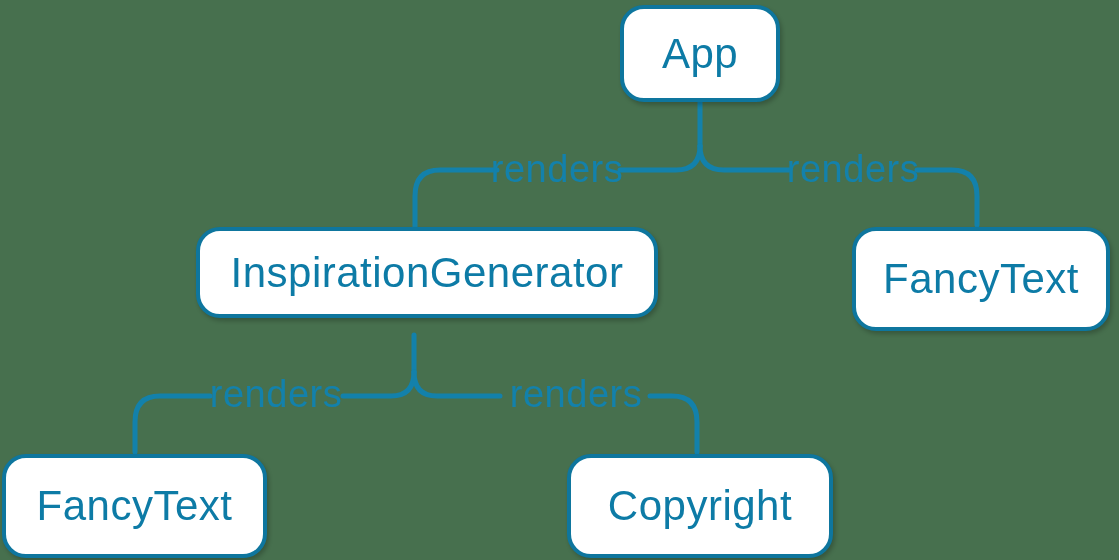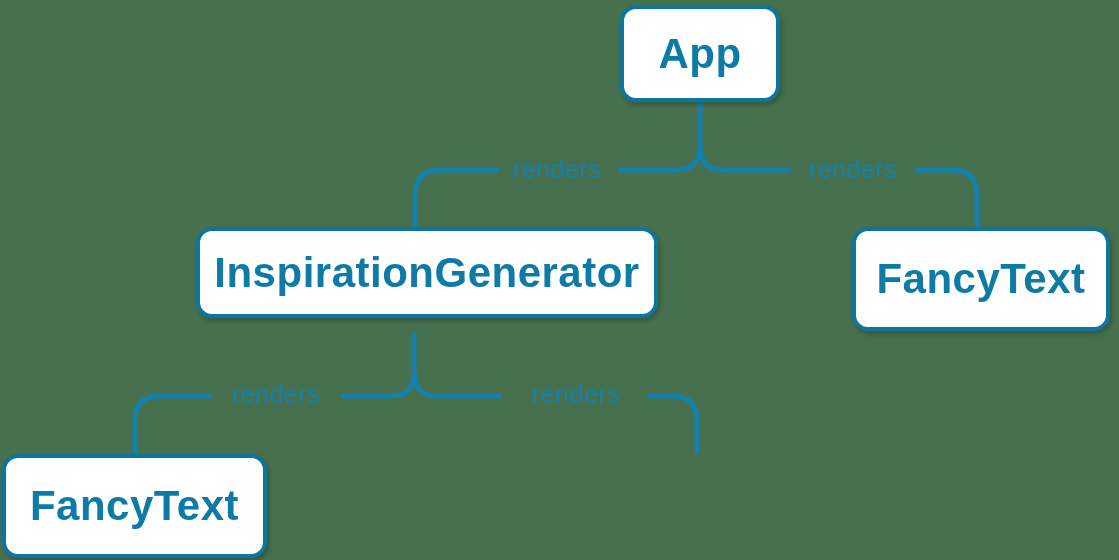--- a/index.html
+++ b/index.html
@@ -30,41 +30,41 @@
     fill: none;
     stroke: #1381ab;
     stroke-width: 5;
     stroke-linecap: round;
   }
   .node {
     position: absolute;
     box-sizing: border-box;
     background: #ffffff;
     border: 4px solid #0e769e;
-    border-radius: 16px;
+    border-radius: 24px;
     color: #0d7ba6;
     display: flex;
     align-items: center;
     justify-content: center;
     font-size: 42px;
-    font-weight: 700;
+    font-weight: 400;
     letter-spacing: 0.5px;
     box-shadow: 2px 3px 4px rgba(0, 0, 0, 0.22);
     white-space: nowrap;
   }
   .node-app                 { left: 620px; top: 5px;   width: 160px; height: 97px; }
   .node-inspiration         { left: 196px; top: 227px; width: 462px; height: 91px; }
   .node-fancy-text-top      { left: 852px; top: 227px; width: 258px; height: 104px; }
   .node-fancy-text-bottom   { left: 2px;   top: 454px; width: 265px; height: 104px; }
   .node-copyright           { left: 567px; top: 454px; width: 266px; height: 104px; }
   .edge-label {
     position: absolute;
     transform: translate(-50%, -50%);
     color: #1381ab;
-    font-size: 25px;
+    font-size: 38px;
     font-weight: 500;
     letter-spacing: 0.5px;
     white-space: nowrap;
   }
   .edge-label-0 { left: 557px; top: 169px; }
   .edge-label-1 { left: 853px; top: 169px; }
   .edge-label-2 { left: 276px; top: 394px; }
   .edge-label-3 { left: 576px; top: 394px; }
 </style>
 </head>
@@ -96,19 +96,22 @@
   </div>
 
   <div class="node node-fancy-text-top">
     <span>FancyText</span>
   </div>
 
   <div class="node node-fancy-text-bottom">
     <span>FancyText</span>
   </div>
 
+  <div class="node node-copyright">
+    <span>Copyright</span>
+  </div>
 
   <span class="edge-label edge-label-0">renders</span>
   <span class="edge-label edge-label-1">renders</span>
   <span class="edge-label edge-label-2">renders</span>
   <span class="edge-label edge-label-3">renders</span>
 
 </div>
 
 </body></html>

